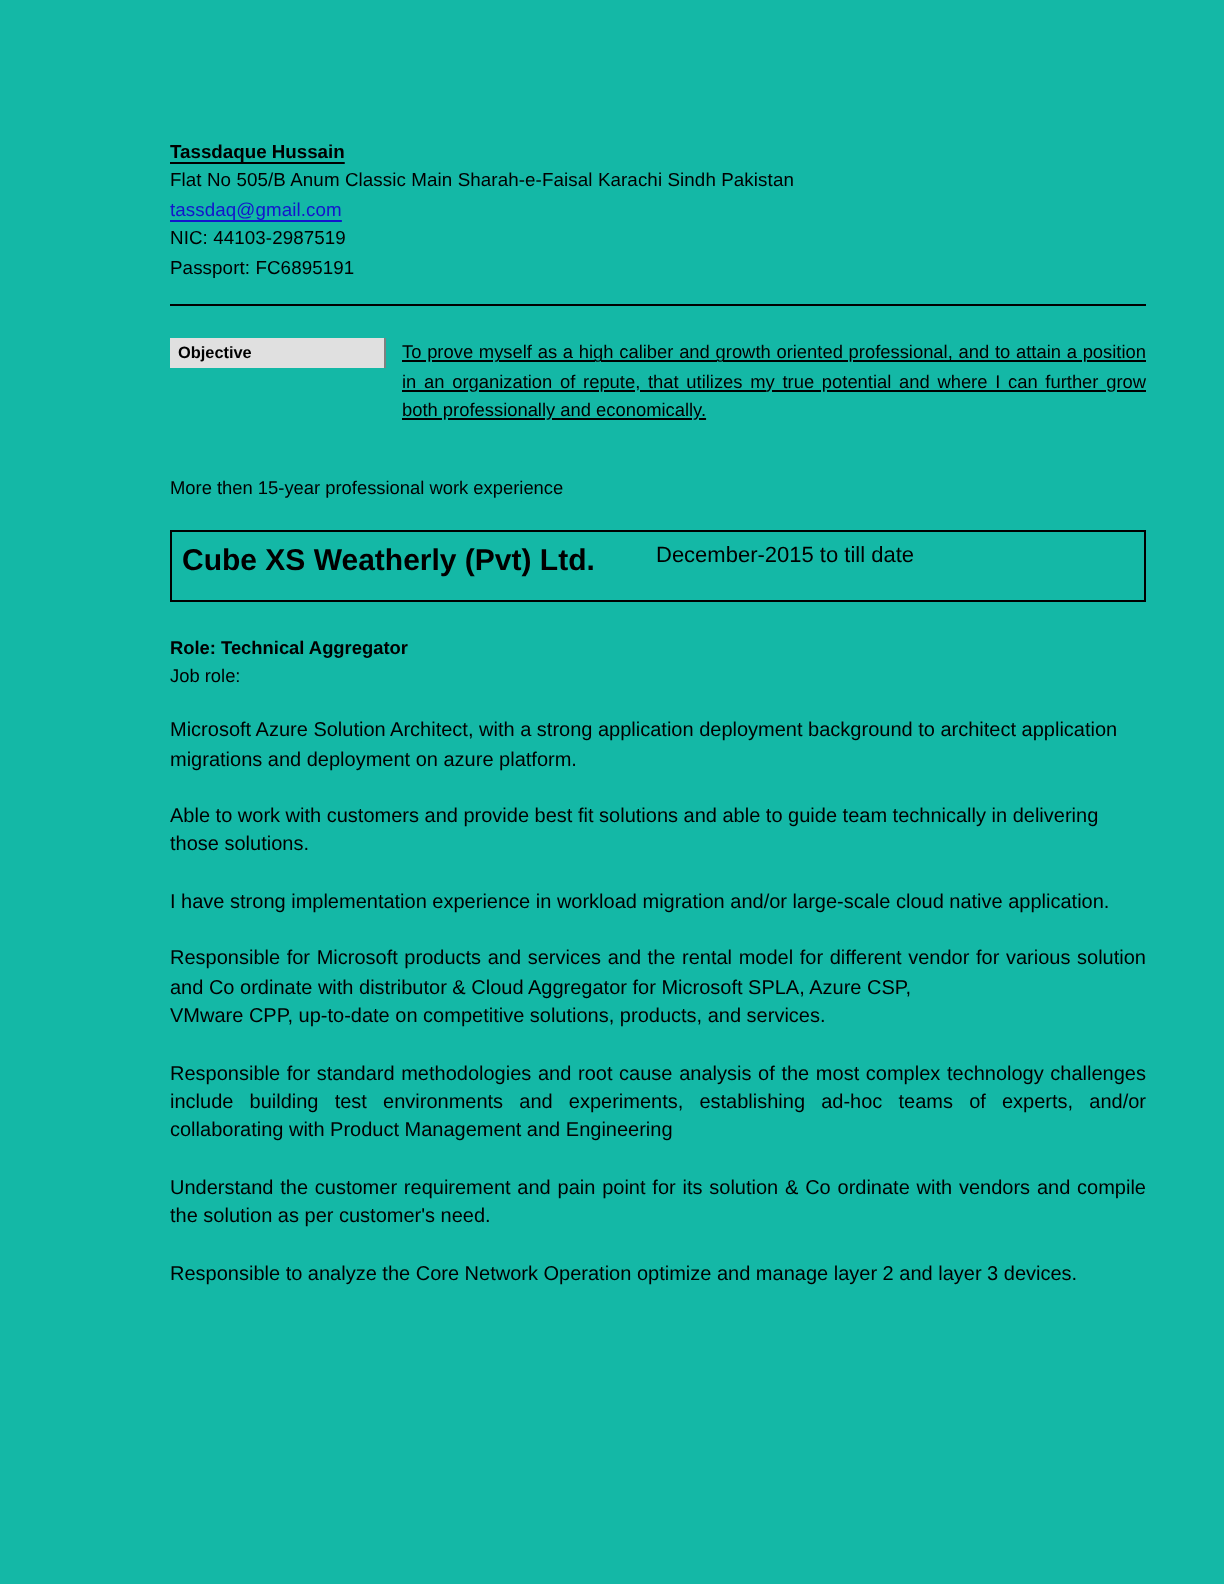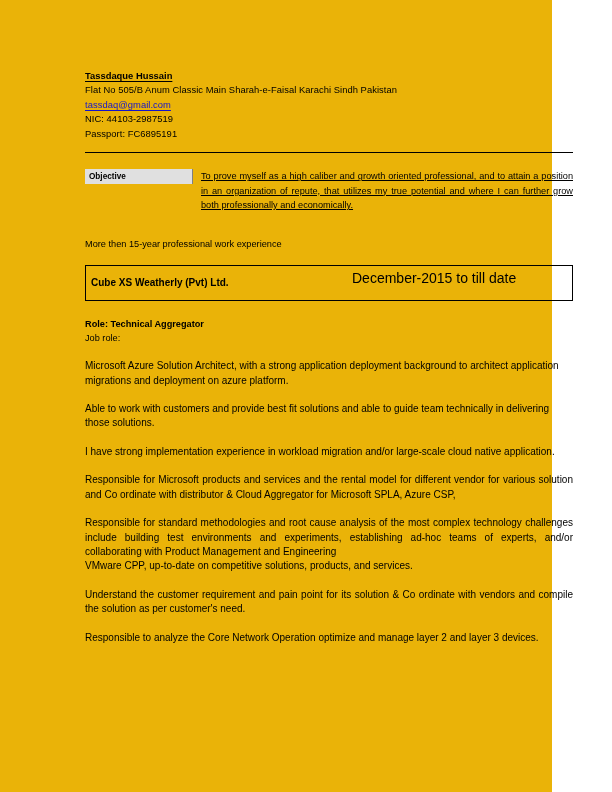--- a/index.html
+++ b/index.html
@@ -11,23 +11,23 @@
     width: 612px;
     height: 792px;
     position: relative;
     font-family: "Liberation Sans", sans-serif;
     color: #000000;
     overflow: hidden;
   }
   .page {
     position: absolute;
     left: 0; top: 0;
-    width: 552px;
+    width: 612px;
     height: 792px;
-    background: #eab308;
+    background: #14b8a6;
   }
   .content {
     position: absolute;
     left: 85px;
     top: 68px;
     width: 488px;
   }
 
   
   .hdr-line {
@@ -101,31 +101,31 @@
   
   .company-box {
     margin-top: 14px;
     border: 1.1px solid #000000;
     height: 36px;
     box-sizing: border-box;
     padding: 6px 0 0 5px;
     position: relative;
   }
   .company-name {
-    font-size: 10px;
+    font-size: 15px;
     font-weight: bold;
     line-height: 13px;
     display: inline-block;
     text-align: center;
   }
   .company-date {
     position: absolute;
-    left: 266px;
+    left: 242px;
     top: 6px;
-    font-size: 14px;
+    font-size: 11px;
     line-height: 13px;
     white-space: nowrap;
   }
 
   
   .role-title {
     margin-top: 16px;
     font-size: 9.2px;
     font-weight: bold;
     line-height: 14px;
@@ -180,19 +180,19 @@
       <span class="company-date">December-2015 to till date</span>
     </div>
 
     <div class="role-title">Role: Technical Aggregator</div>
     <div class="role-sub">Job role:</div>
 
     <div class="para nojustify">Microsoft Azure Solution Architect, with a strong application deployment background to architect application migrations and deployment on azure platform.</div>
     <div class="para nojustify">Able to work with customers and provide best fit solutions and able to guide team technically in delivering those solutions.</div>
     <div class="para nojustify">I have strong implementation experience in workload migration and/or large-scale cloud native application.</div>
     <div class="para justify">Responsible for Microsoft products and services and the rental model for different vendor for various solution and Co ordinate with distributor &amp; Cloud Aggregator for Microsoft SPLA, Azure CSP,</div>
+    <div class="para nojustify" style="margin-top:0">VMware CPP, up-to-date on competitive solutions, products, and services.</div>
     <div class="para justify">Responsible for standard methodologies and root cause analysis of the most complex technology challenges include building test environments and experiments, establishing ad-hoc teams of experts, and/or collaborating with Product Management and Engineering</div>
-    <div class="para nojustify" style="margin-top:0">VMware CPP, up-to-date on competitive solutions, products, and services.</div>
     <div class="para justify">Understand the customer requirement and pain point for its solution &amp; Co ordinate with vendors and compile the solution as per customer's need.</div>
     <div class="para justify">Responsible to analyze the Core Network Operation optimize and manage layer 2 and layer 3 devices.</div>
 
   </div>
 </div>
 
 </body></html>

